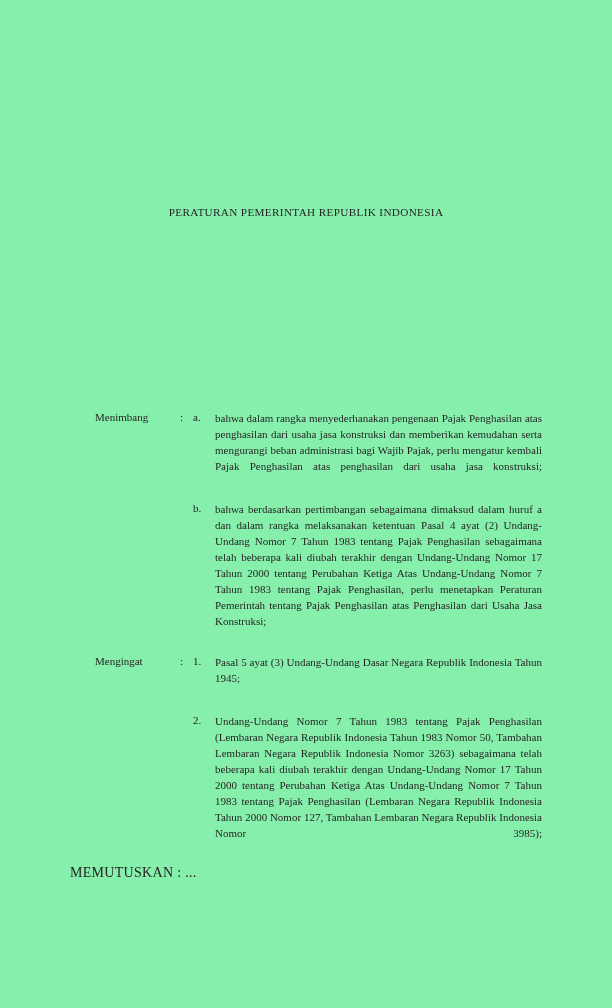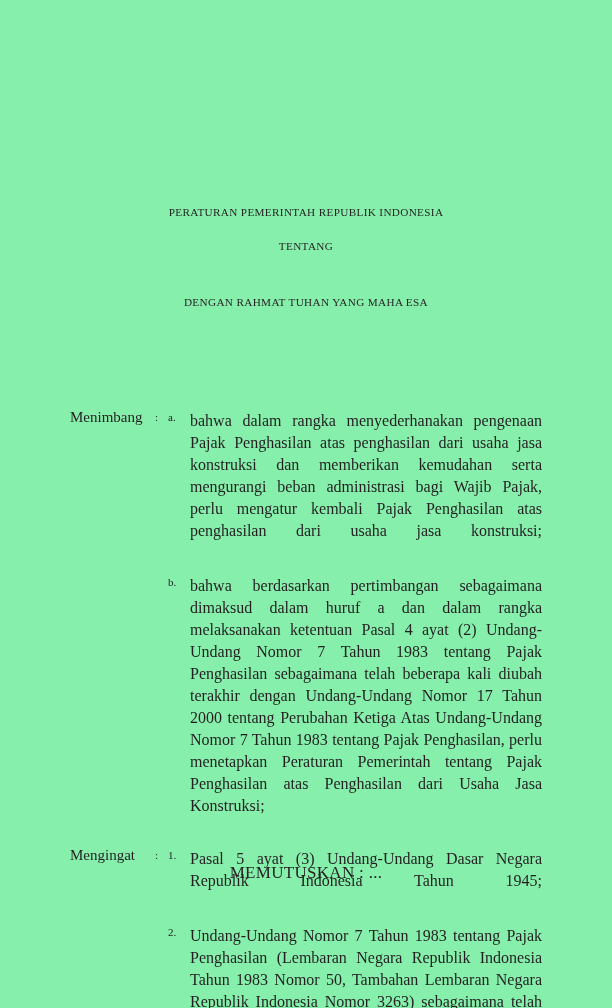--- a/index.html
+++ b/index.html
@@ -54,74 +54,73 @@
   .clause-row {
     display: flex;
     align-items: flex-start;
     margin-bottom: 11px;
   }
   .clause-row:last-child { margin-bottom: 0; }
 
   .col-label {
     width: 85px;
     flex: 0 0 85px;
-    font-size: 15px;
+    font-size: 11px;
     line-height: 14.1px;
+    margin-left: 25px;
   }
   .col-colon {
     width: 13px;
     flex: 0 0 13px;
     font-size: 11px;
     line-height: 14.1px;
   }
   .col-marker {
     width: 22px;
     flex: 0 0 22px;
     font-size: 11px;
     line-height: 14.1px;
   }
   .col-body {
     flex: 1 1 auto;
-    font-size: 16px;
-    line-height: 22px;
+    font-size: 11px;
+    line-height: 16px;
     text-align: justify;
     text-justify: inter-word;
     hyphens: none;
   }
   
   .col-body::after {
     content: "";
     display: inline-block;
     width: 100%;
   }
 
   
   .footer-line {
     position: absolute;
     left: 70px;
     top: 866px;
     width: 472px;
-    text-align: center;
-    font-size: 17px;
+    text-align: left;
+    font-size: 14px;
     line-height: 14px;
     letter-spacing: 0.3px;
   }
 </style>
 </head>
 <body>
 
 <div class="page">
 
   <div class="masthead">
     <div class="mast-line">PERATURAN PEMERINTAH REPUBLIK INDONESIA</div>
     <div class="mast-gap-sm"></div>
-    <div class="mast-line">TENTANG</div>
     <div class="mast-gap-sm"></div>
     <div class="mast-gap-md"></div>
-    <div class="mast-line">DENGAN RAHMAT TUHAN YANG MAHA ESA</div>
     <div class="mast-gap-lg"></div>
   </div>
 
   <div class="clauses">
 
     <div class="clause-group">
 
       <div class="clause-row">
         <div class="col-label">Menimbang</div>
         <div class="col-colon">:</div>

